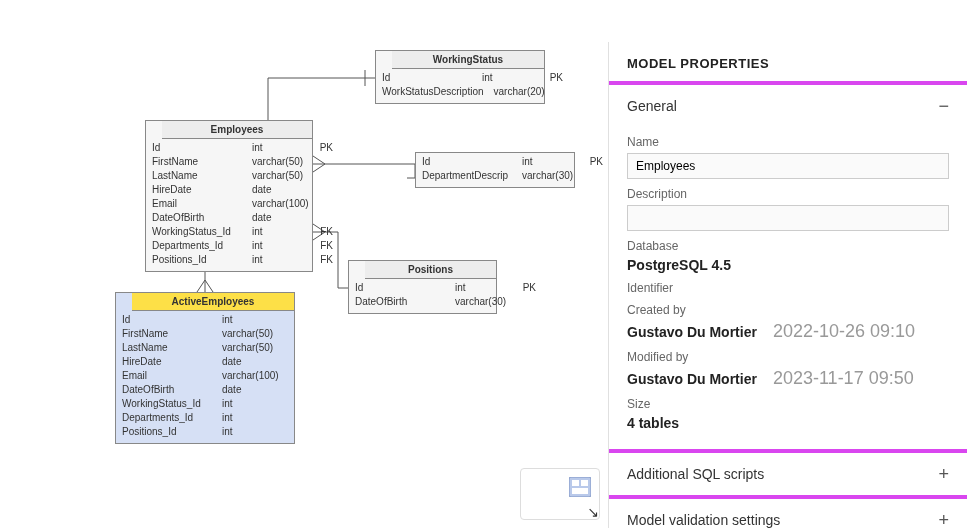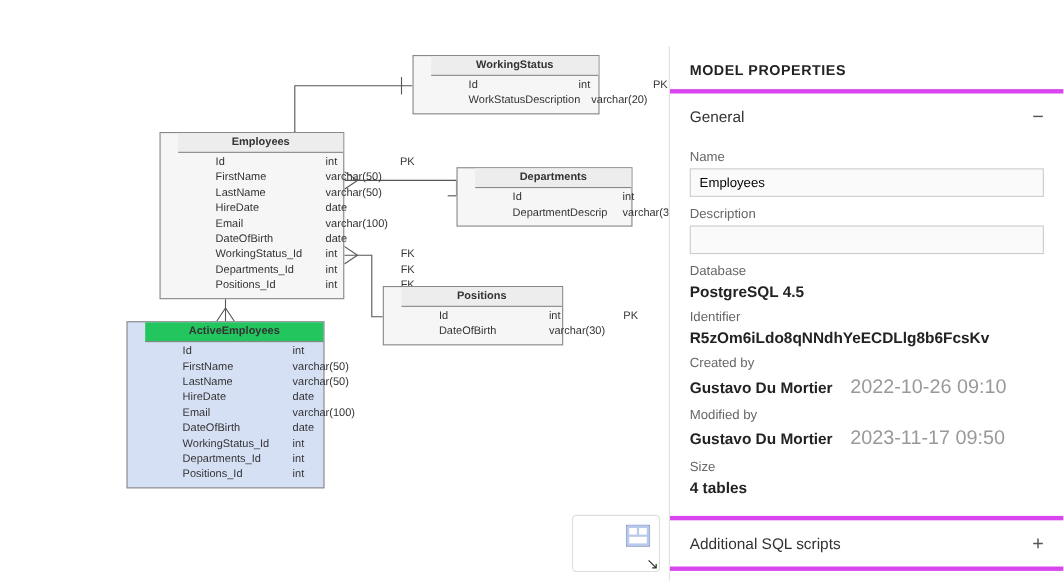--- a/index.html
+++ b/index.html
@@ -86,36 +86,35 @@
   }
 
   
   .table-box {
     position: absolute;
     border: 1px solid #888;
     background: #f6f6f6;
     font-size: 10px;
   }
   .table-box.view { background: #d6e0f5; }
-  .table-box.view .table-title { background: #22c55e; }
+  .table-box.view .table-title { background: #fde047; }
   .table-title {
     text-align: center;
     font-weight: bold;
     padding: 3px 4px;
     border-bottom: 1px solid #888;
     background: #ededed;
     margin-left: 16px;
   }
   .table-rows { padding: 2px 6px 4px 6px; }
   .col-row {
     display: flex;
     justify-content: space-between;
     line-height: 14px;
     white-space: nowrap;
-    margin-left: 44px;
   }
   .col-name { flex: 0 0 auto; min-width: 90px; }
   .col-type { flex: 0 0 auto; color: #333; margin-left: 10px; min-width: 55px; }
   .col-key  { flex: 0 0 auto; margin-left: 8px; width: 18px; text-align: right; }
 
   
   .minimap {
     position: absolute;
     right: 8px;
     bottom: 8px;
@@ -229,36 +228,35 @@
         </div>
         <div class="col-row">
           <span class="col-name">Positions_Id</span>
           <span class="col-type">int</span>
           <span class="col-key">FK</span>
         </div>
       </div>
   </div>
 
   <div class="table-box" style="left:415px; top:152px; width:160px;">
-    <div class="table-title">Departments</div>
     <div class="table-rows">
         <div class="col-row">
           <span class="col-name">Id</span>
           <span class="col-type">int</span>
           <span class="col-key">PK</span>
         </div>
         <div class="col-row">
           <span class="col-name">DepartmentDescrip</span>
           <span class="col-type">varchar(30)</span>
           <span class="col-key"></span>
         </div>
       </div>
   </div>
 
-  <div class="table-box" style="left:348px; top:260px; width:164px;">
+  <div class="table-box" style="left:348px; top:260px; width:149px;">
     <div class="table-title">Positions</div>
     <div class="table-rows">
         <div class="col-row">
           <span class="col-name">Id</span>
           <span class="col-type">int</span>
           <span class="col-key">PK</span>
         </div>
         <div class="col-row">
           <span class="col-name">DateOfBirth</span>
           <span class="col-type">varchar(30)</span>
@@ -341,21 +339,20 @@
       <div class="field-label">Name</div>
       <input class="field-input" type="text" value="Employees" style="">
 
       <div class="field-label">Description</div>
       <input class="field-input" type="text" value="" style="">
 
       <div class="field-label">Database</div>
       <div class="readonly-val">PostgreSQL 4.5</div>
 
       <div class="field-label">Identifier</div>
-      <div class="readonly-val">R5zOm6iLdo8qNNdhYeECDLlg8b6FcsKv</div>
 
       <div class="field-label">Created by</div>
       <div class="meta-line">
         <span class="who">Gustavo Du Mortier</span>
         <span class="when">2022-10-26 09:10</span>
       </div>
 
       <div class="field-label">Modified by</div>
       <div class="meta-line">
         <span class="who">Gustavo Du Mortier</span>
@@ -369,16 +366,17 @@
 
   <div class="section">
     <div class="section-header">
       <span>Additional SQL scripts</span>
       <span class="expand-icon">+</span>
     </div>
   </div>
 
   <div class="section">
     <div class="section-header">
+      <span>Model validation settings</span>
       <span class="expand-icon">+</span>
     </div>
   </div>
 </div>
 
 </body></html>

